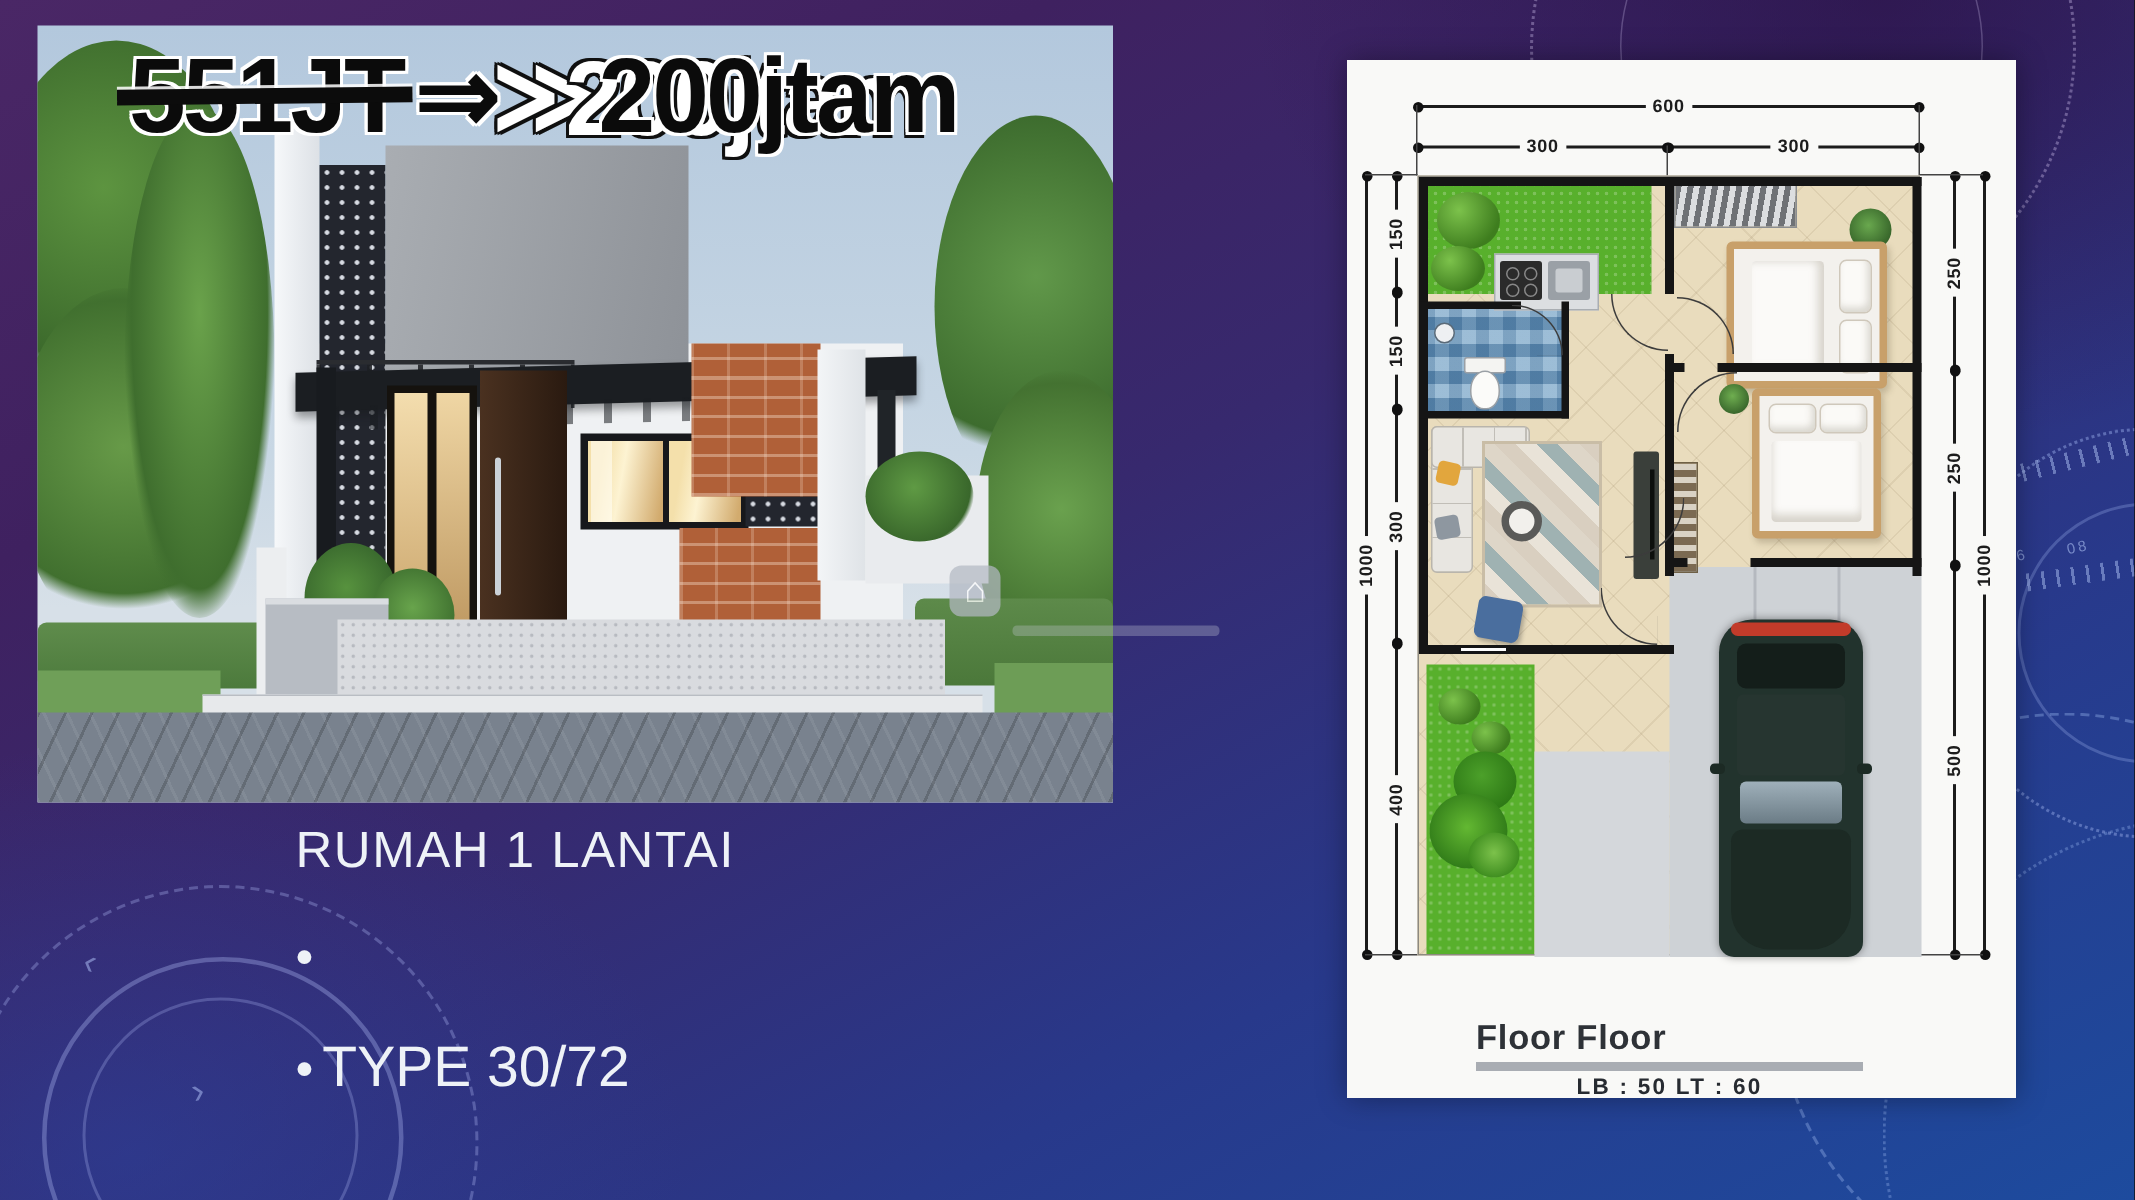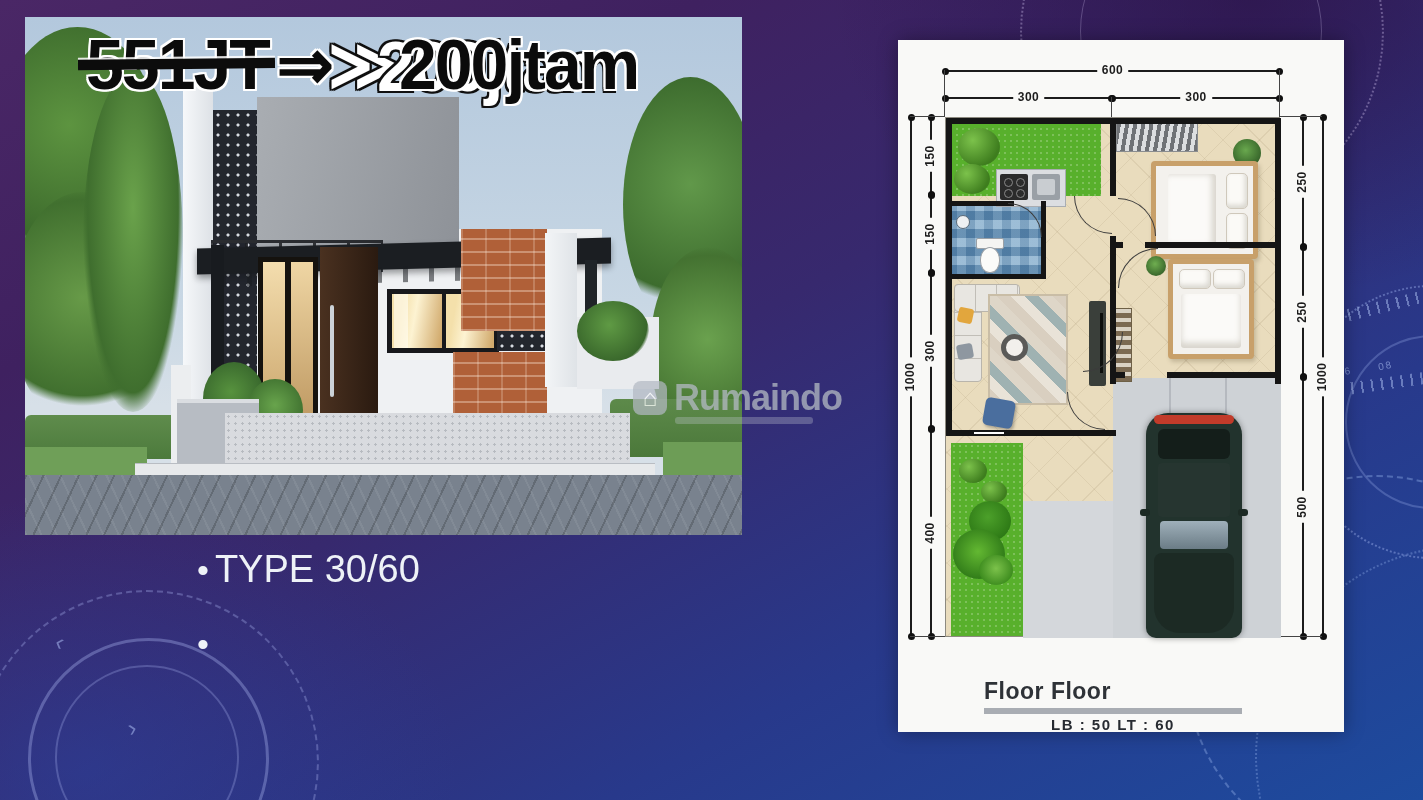--- a/index.html
+++ b/index.html
@@ -166,32 +166,32 @@
       <span class="outl">⇒</span>
       <span class="outlb">≫</span>
     </span>
     <span class="newwrap">
       <span class="echo outlb">200jtam</span>
       <span class="outl" style="position:relative;">200jtam</span>
     </span>
   </div>
 
   <div class="listing">
+    <div class="l-title">RUMAH 1 LANTAI</div>
     <div class="l-item">
       <span class="l-dot">•</span>
-      <span>TYPE 30/60</span>
     </div>
     <div class="l-item">
       <span class="l-dot">•</span>
+      <span>TYPE 30/72</span>
     </div>
   </div>
 
   <div class="wm">
     <span class="wm-ic">⌂</span>
-    <span class="wm-tx">Rumaindo</span>
     <i class="wm-tag"></i>
   </div>
 
   <div class="plan-card">
 
     <div class="dimh" style="left:47px;top:30px;width:335px;">
         <span class="lab">600</span>
       </div>
     <div class="dimh" style="left:47px;top:57px;width:167px;">
         <span class="lab">300</span>

